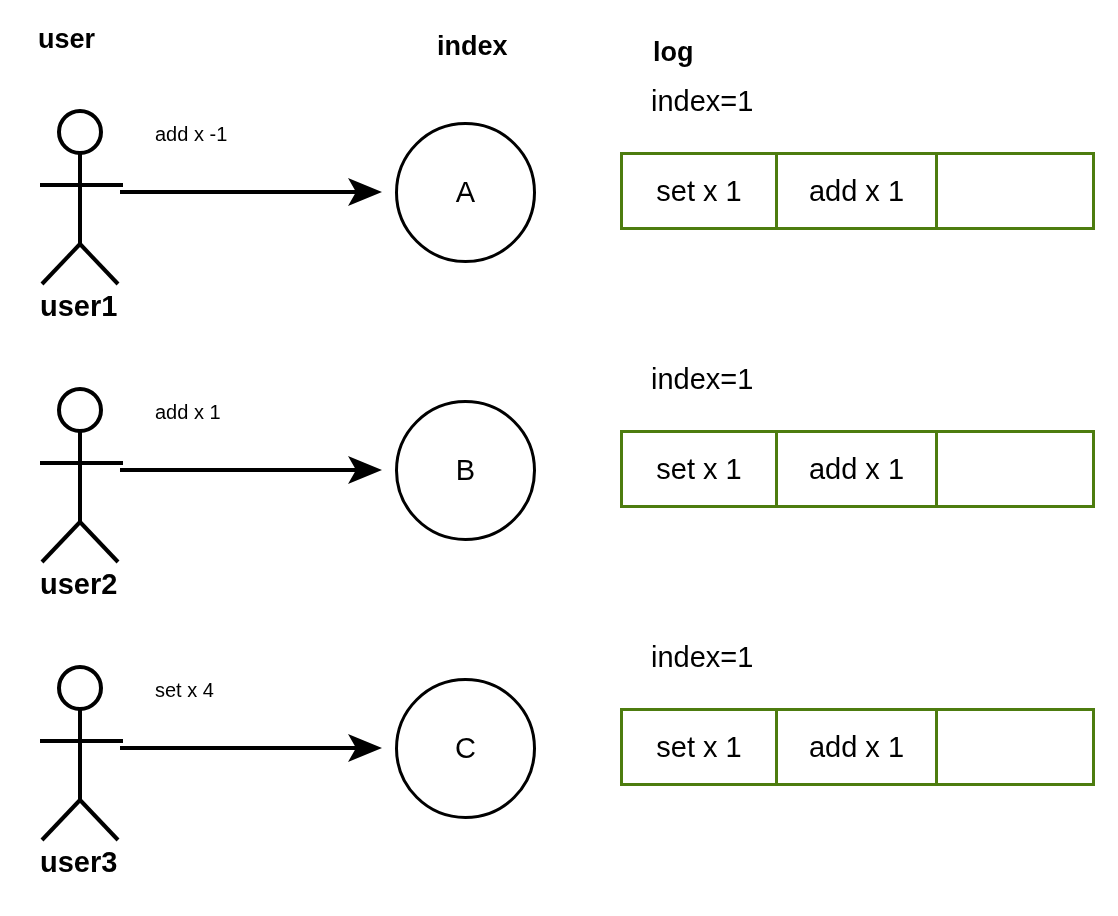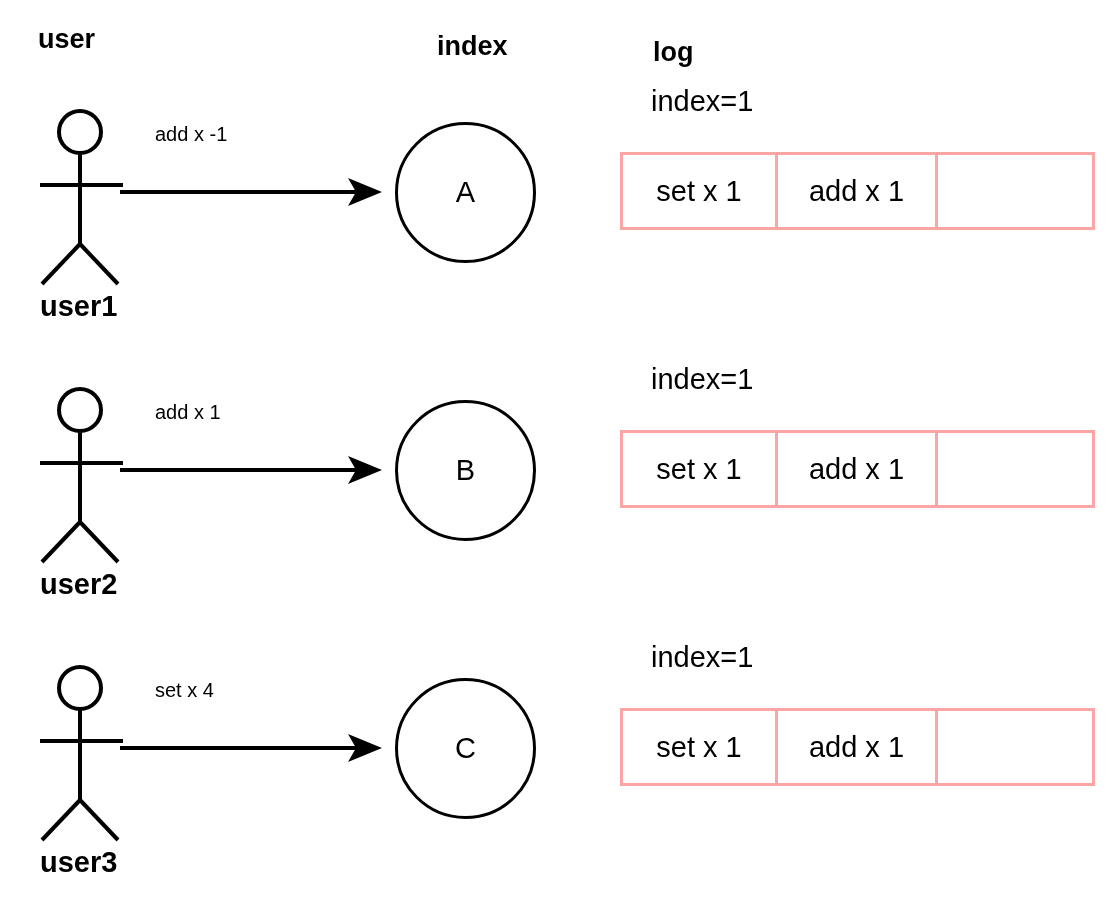--- a/index.html
+++ b/index.html
@@ -112,21 +112,21 @@
   }
   .log-table {
     position: absolute;
     left: 620px;
     top: 88px;
     height: 78px;
     display: flex;
     box-sizing: border-box;
   }
   .log-cell {
-    border: 3px solid #fca5a5;
+    border: 3px solid #4d7c0f;
     box-sizing: border-box;
     display: flex;
     align-items: center;
     justify-content: center;
     font-size: 29px;
     line-height: 1;
     margin-right: -3px;
     background: #fff;
   }
   .log-cell:last-child { margin-right: 0; }

